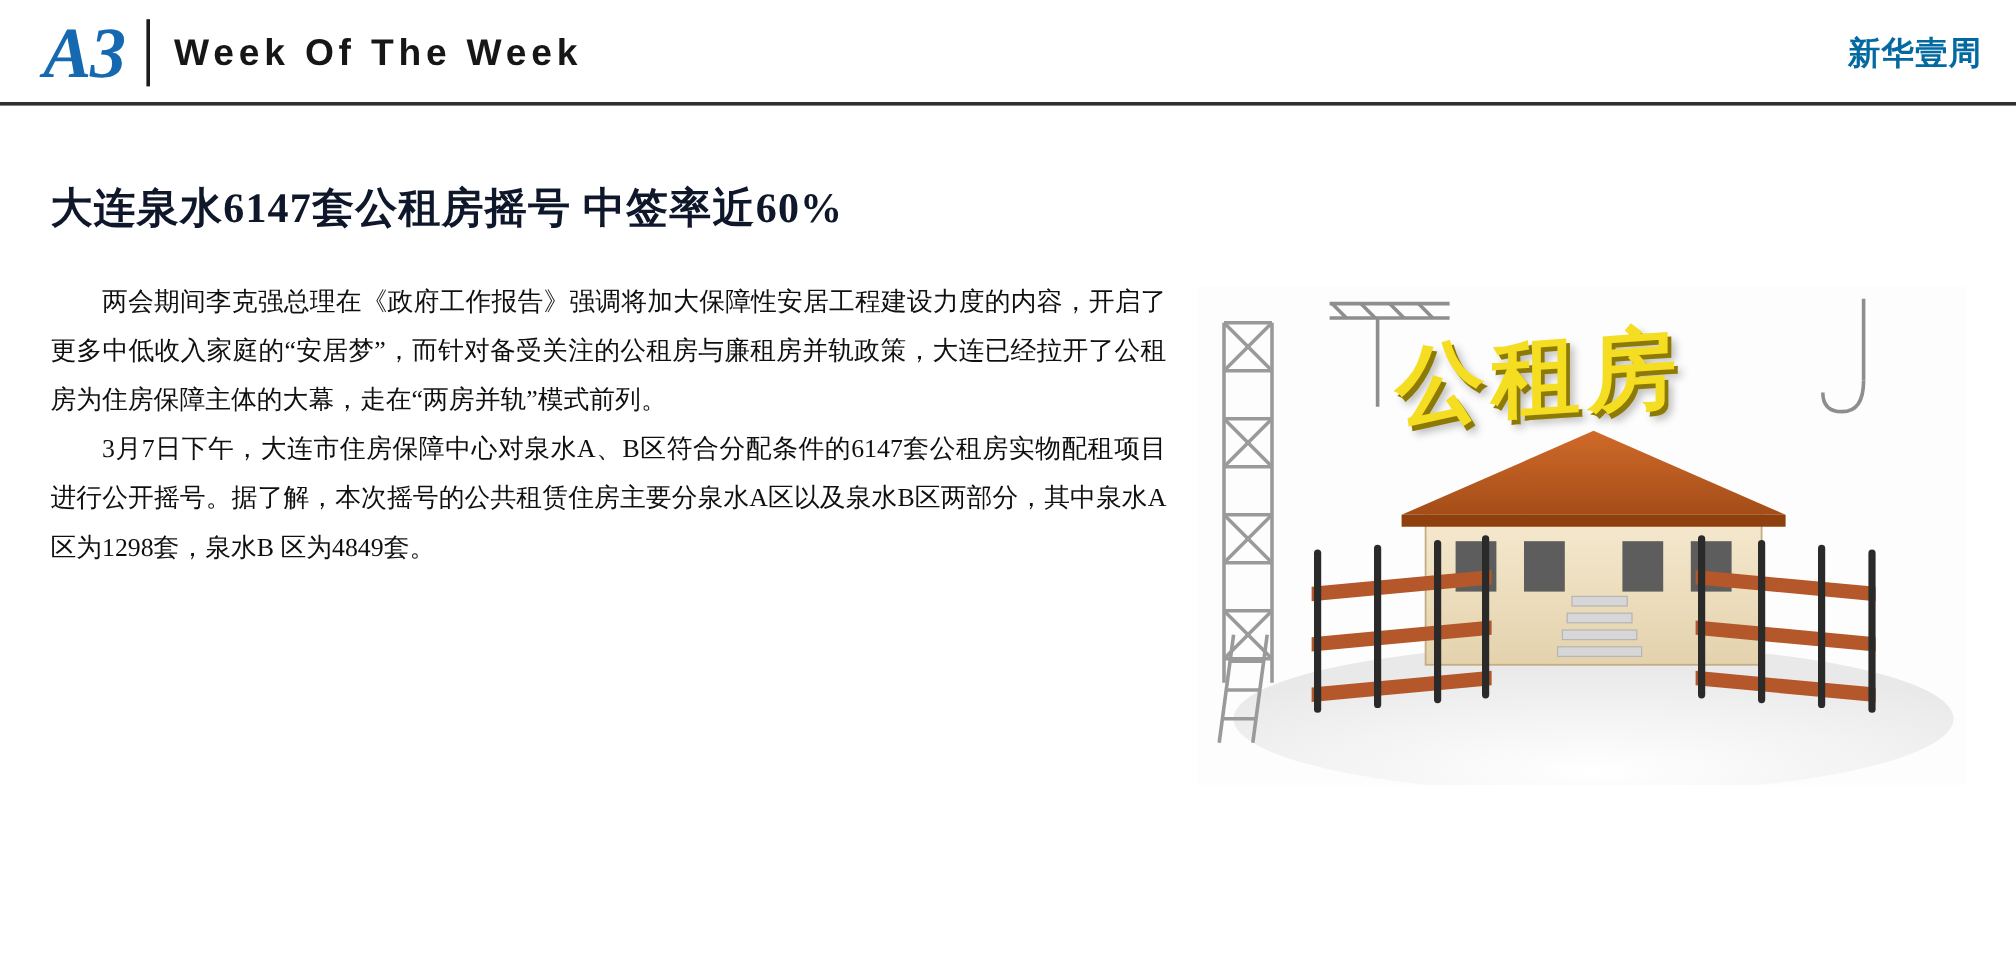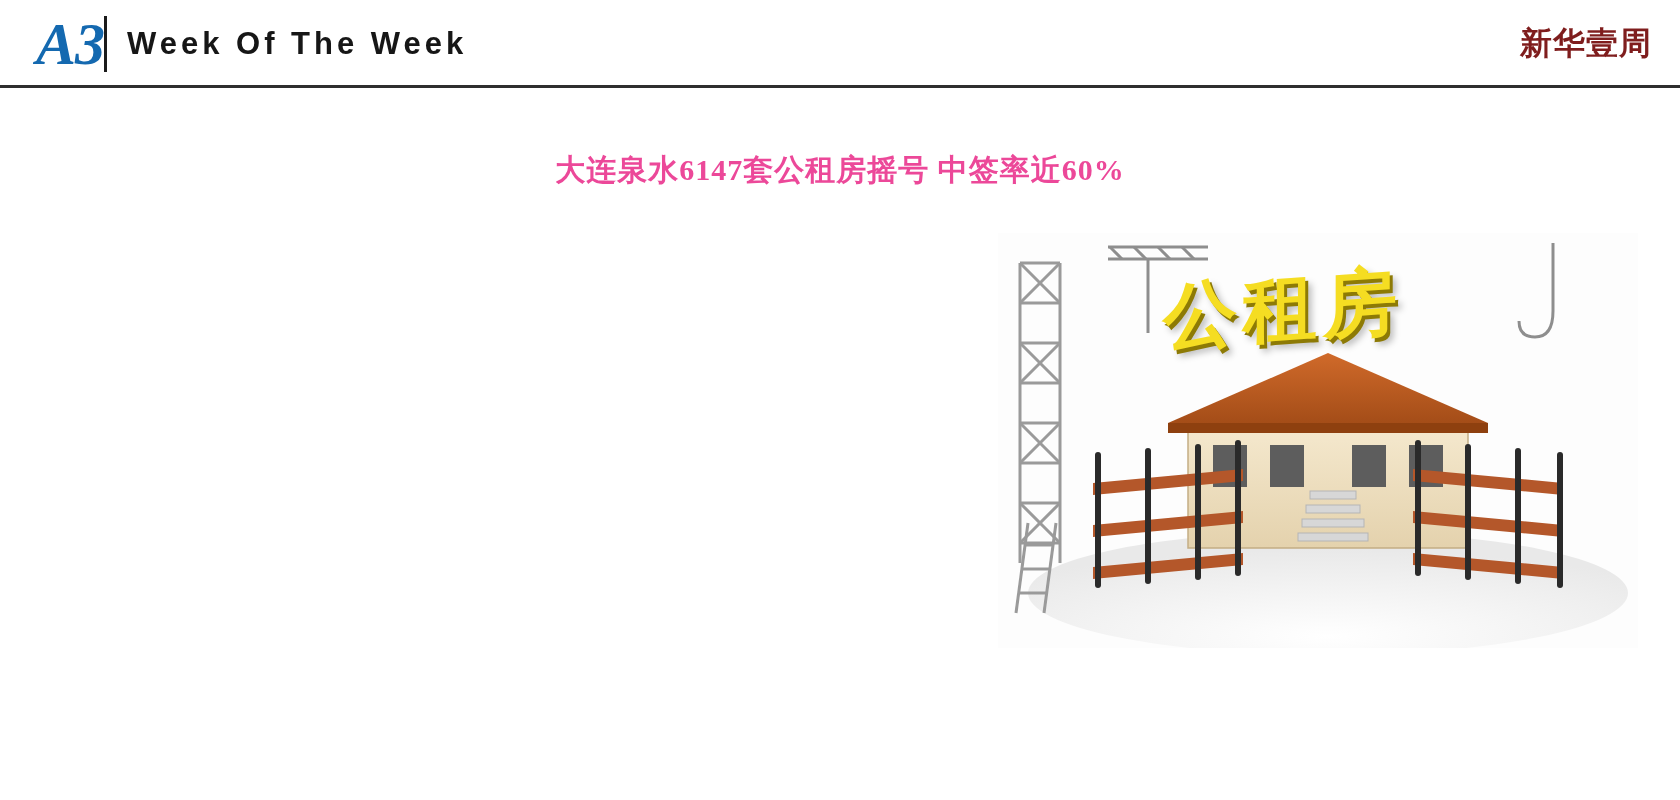--- a/index.html
+++ b/index.html
@@ -25,63 +25,63 @@
     box-sizing: border-box;
   }
   .page-marker {
     font-family: "Liberation Serif", serif;
     font-weight: bold;
     font-style: italic;
     font-size: 60px;
     color: #1469b0;
     letter-spacing: -1px;
     line-height: 1;
+    padding-right: 18px;
   }
   .mast-divider {
     width: 3px;
     height: 56px;
     background: #1b1b1b;
     margin-right: 20px;
   }
   .mast-title {
     font-family: "Liberation Sans", sans-serif;
     font-weight: bold;
     font-size: 31px;
     letter-spacing: 4px;
     color: #161616;
   }
   .mast-brand {
     margin-left: auto;
     font-family: "DejaVu Sans", sans-serif;
     font-weight: bold;
-    font-size: 32px;
+    font-size: 27px;
     letter-spacing: 1px;
-    color: #7f1d1d;
+    color: #0369a1;
   }
   .mast-rule {
     position: absolute;
     left: 0;
     right: 0;
     bottom: 0;
     height: 3px;
     background: #2f2f2f;
   }
 
   
   .article {
     position: relative;
     padding: 0 42px;
     box-sizing: border-box;
   }
   .headline {
-    text-align: center;
     font-family: "Liberation Serif", serif;
     font-weight: bold;
-    font-size: 30px;
-    color: #ec4899;
+    font-size: 35px;
+    color: #0f172a;
     margin-top: 62px;
     margin-bottom: 34px;
     letter-spacing: 1px;
   }
 
   .body-wrap {
     position: relative;
     font-size: 21.5px;
     line-height: 41px;
     color: #101010;
@@ -239,15 +239,17 @@
             <line x1="58" y1="290" x2="46" y2="380"></line>
             <line x1="27" y1="312" x2="55" y2="312"></line>
             <line x1="24" y1="336" x2="52" y2="336"></line>
             <line x1="21" y1="360" x2="49" y2="360"></line>
           </g>
         </svg>
       </div>
       <div class="illus-caption">公租房</div>
     </div>
 
+    <p class="para">两会期间李克强总理在《政府工作报告》强调将加大保障性安居工程建设力度的内容，开启了更多中低收入家庭的“安居梦”，而针对备受关注的公租房与廉租房并轨政策，大连已经拉开了公租房为住房保障主体的大幕，走在“两房并轨”模式前列。</p>
+    <p class="para">3月7日下午，大连市住房保障中心对泉水A、B区符合分配条件的6147套公租房实物配租项目进行公开摇号。据了解，本次摇号的公共租赁住房主要分泉水A区以及泉水B区两部分，其中泉水A区为1298套，泉水B 区为4849套。</p>
 
   </div>
 </div>
 
 </body></html>

